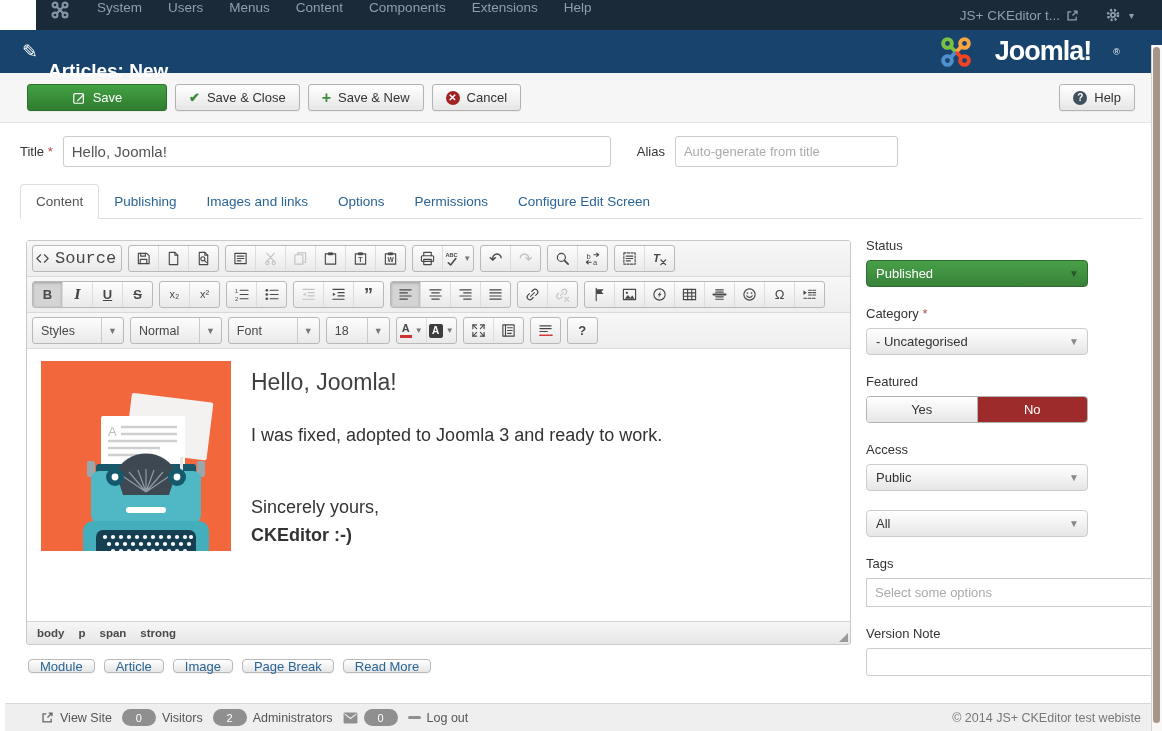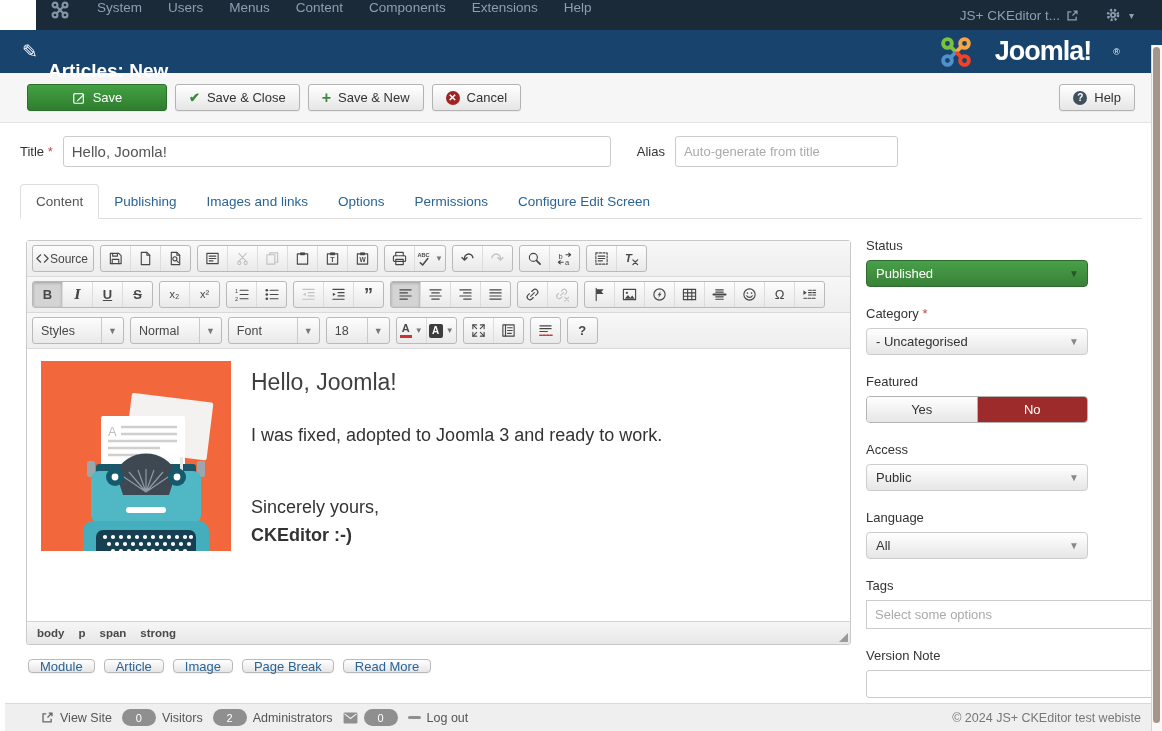--- a/index.html
+++ b/index.html
@@ -53,21 +53,21 @@
               border-radius:4px 4px 0 0;margin-bottom:-1px;}
   
   .editor{width:823px;margin:21px 0 0 26px;border:1px solid #c9c9c9;border-radius:3px;background:#f2f2f2;}
   .ckrow{padding:4px 5px;border-bottom:1px solid #d9d9d9;display:flex;align-items:center;flex-wrap:nowrap;gap:6px;background:linear-gradient(#f7f7f7,#eeeeee);}
   .ckgroup{display:inline-flex;border:1px solid #b9b9b9;border-radius:3px;background:linear-gradient(#fdfdfd,#e9e9e9);height:25px;overflow:hidden;}
   .ckb{display:inline-flex;align-items:center;justify-content:center;min-width:25px;height:25px;color:#474747;cursor:pointer;padding:0 2px;}
   .ckb + .ckb{border-left:1px solid #dcdcdc;}
   .ckb.on{background:#d4d4d4;box-shadow:inset 0 1px 3px rgba(0,0,0,.25);}
   .ckb.dis{color:#c2c2c2;}
   .ckb svg{display:block;}
-  .cklabel{margin-right:3px;font-size:12px;color:#474747;}
+  .cklabel{margin-left:5px;margin-right:3px;font-size:17px;color:#474747;font-family:Liberation Mono, monospace;}
   .ckcaret{font-size:8px;color:#777;margin-left:3px;}
   .chr{font-size:13px;font-weight:bold;line-height:1;}
   .chr-italic{font-family:"DejaVu Serif",serif;font-style:italic;}
   .chr-underline{text-decoration:underline;}
   .chr-strike{text-decoration:line-through;}
   .chr-subscript,.chr-superscript{font-weight:normal;font-size:11px;}
   .chr-blockquote{font-size:18px;line-height:8px;}
   .chr-specialchar{font-size:13px;font-weight:normal;}
   .chr-undo,.chr-redo{font-size:16px;font-weight:normal;}
   .chr-about{font-size:13px;}
@@ -787,21 +787,20 @@
     <div class="half yes">Yes</div>
     <div class="half no">No</div>
   </div>
   <div class="sbgap"></div>
   <div class="sblabel">Access</div>
   <div class="select">
     <span class="sval">Public</span>
     <span class="scaret">▼</span>
   </div>
   <div class="sbgap"></div>
-  <div class="sblabel">Language</div>
   <div class="select">
     <span class="sval">All</span>
     <span class="scaret">▼</span>
   </div>
   <div class="sbgap"></div>
   <div class="sblabel">Tags</div>
   <input class="taginput" type="text" placeholder="Select some options" style="">
   <div class="sbgap"></div>
   <div class="sblabel">Version Note</div>
   <input class="vinput" type="text" style="">
@@ -828,18 +827,18 @@
       <rect x="0.5" y="0.5" width="15" height="12" rx="1.5" fill="#8f8f8f"></rect>
       <path d="M1.5 2l6.5 5 6.5-5" stroke="#efefef" stroke-width="1.2" fill="none"></path>
     </svg>
     <span class="badge">0</span>
   </div>
   <div class="item">
     <span class="dashico"></span>
     <span>Log out</span>
   </div>
   <div class="spacer"></div>
-  <span class="copyright">© 2024 JS+ CKEditor test webiste</span>
+  <span class="copyright">© 2014 JS+ CKEditor test webiste</span>
 </div>
 
 <div class="sbtrack">
   <div class="sbthumb"></div>
 </div>
 
 </body></html>

